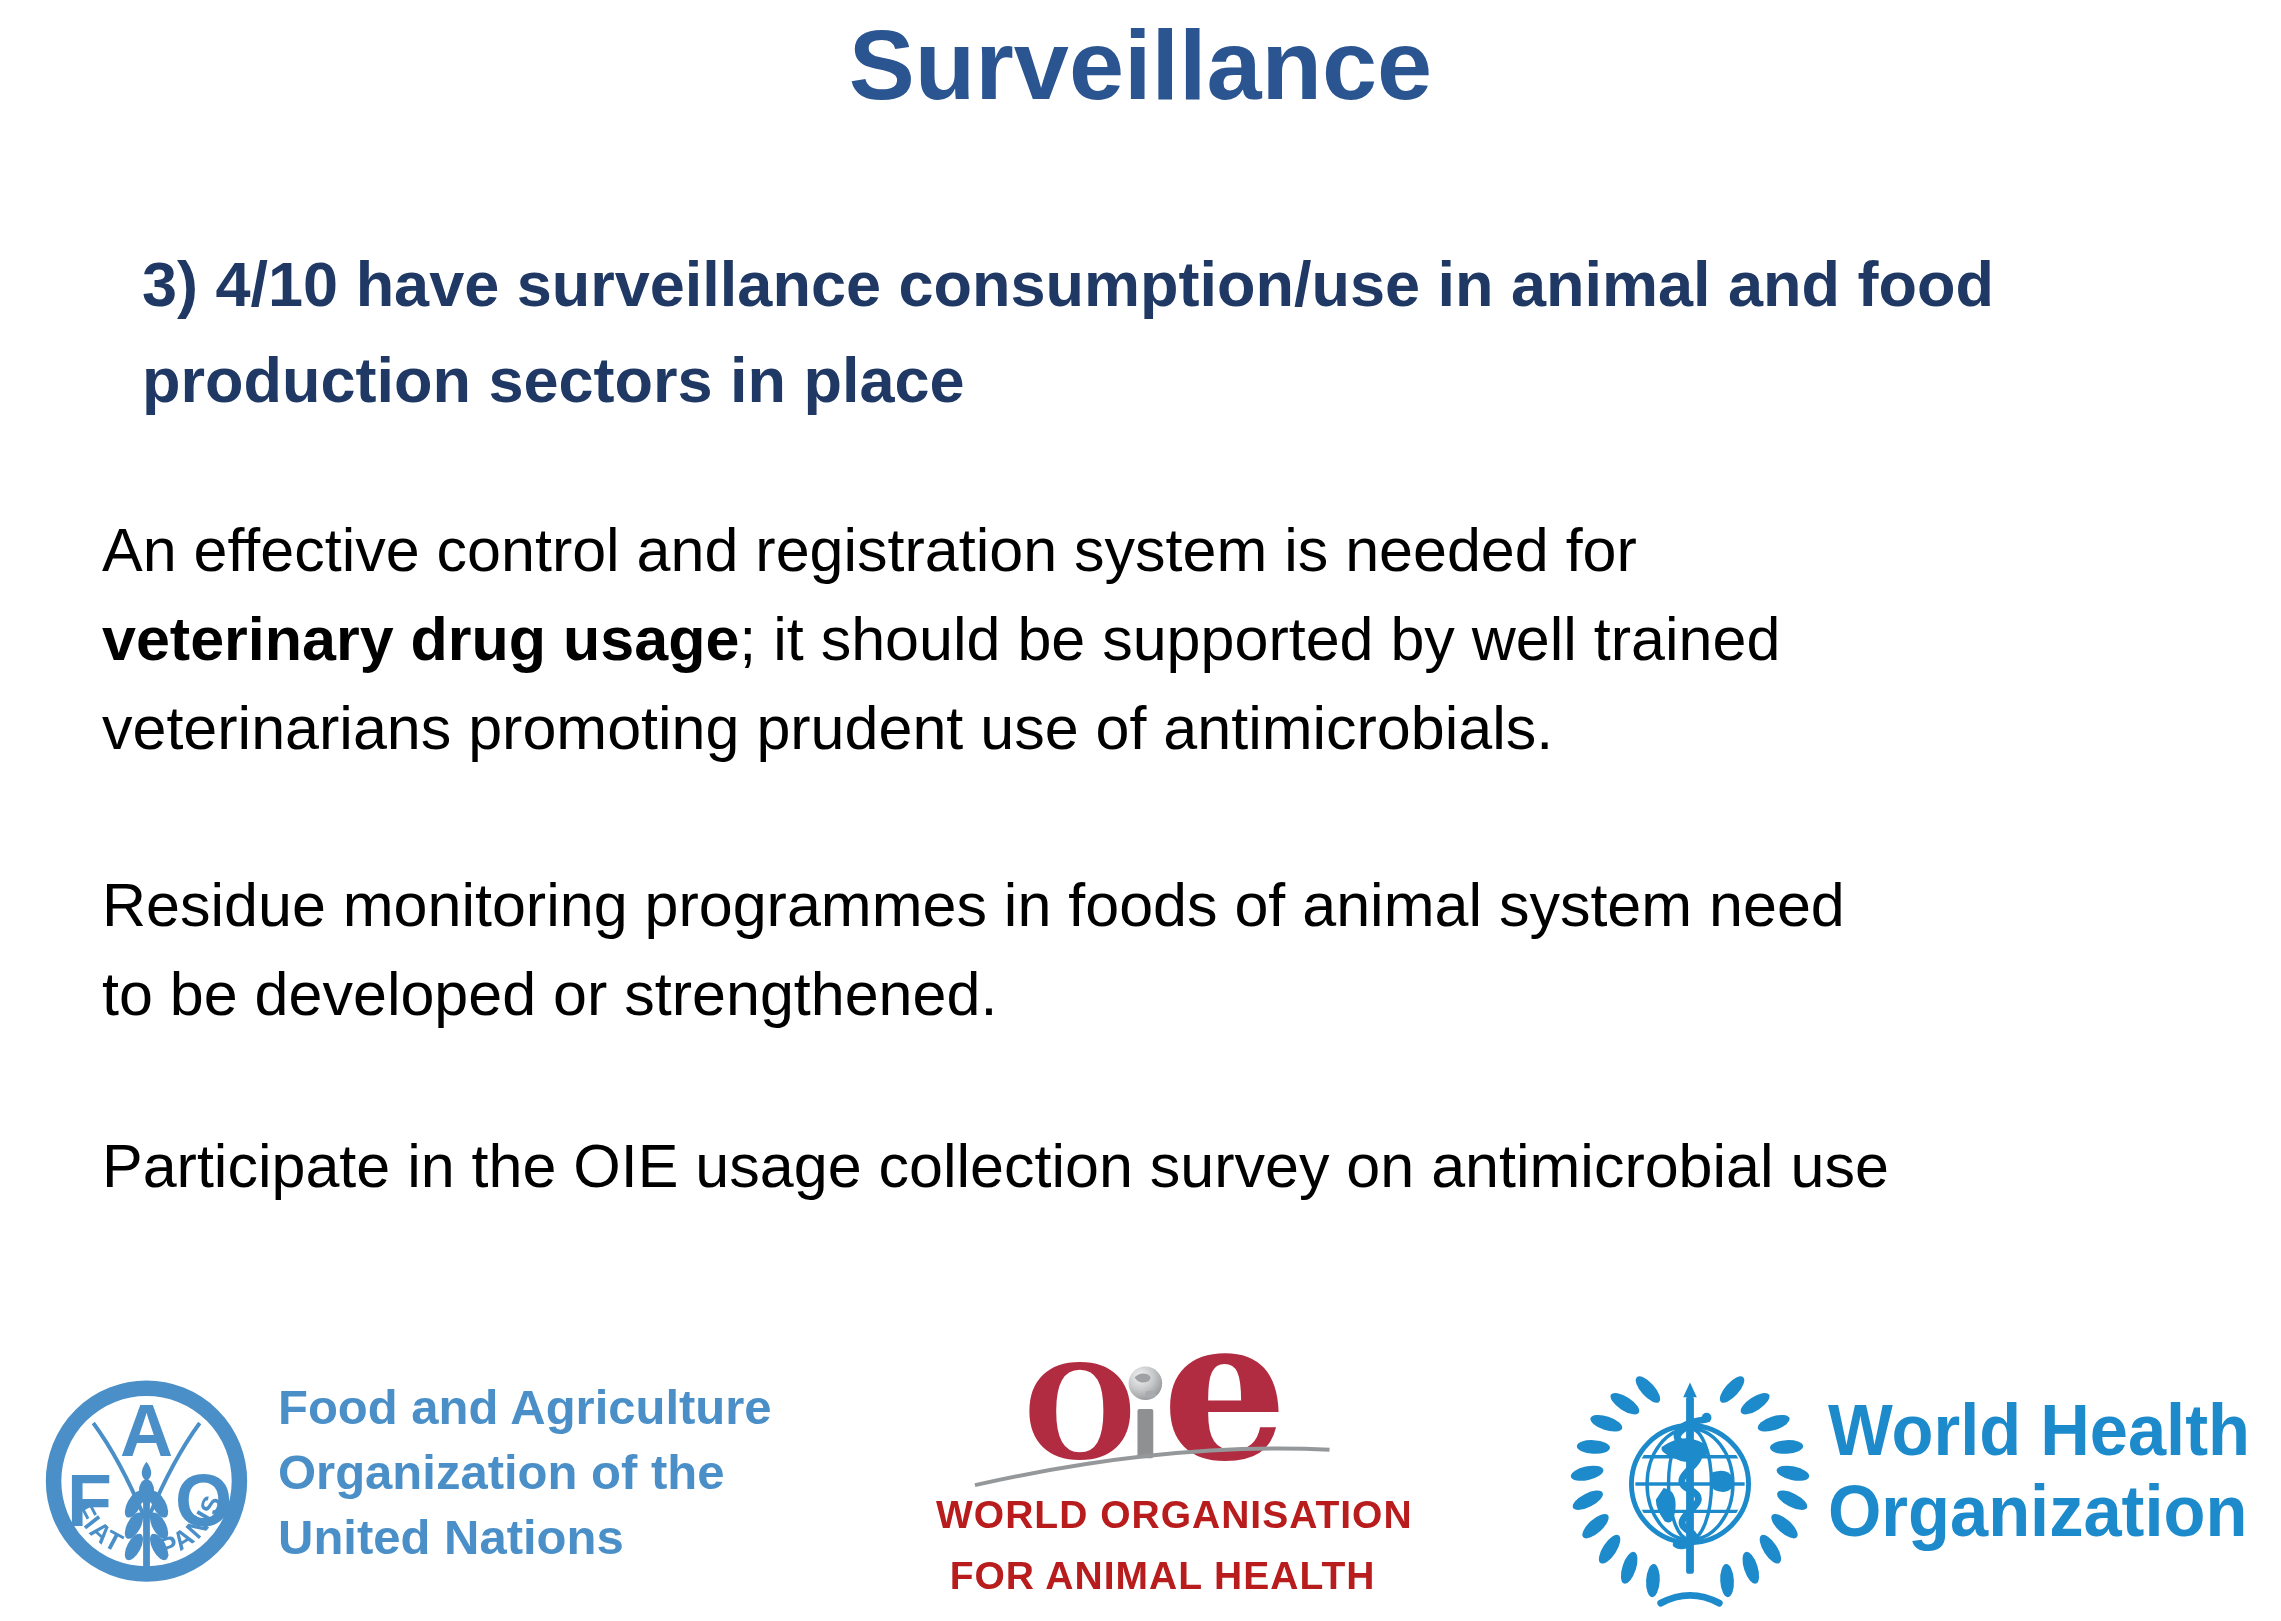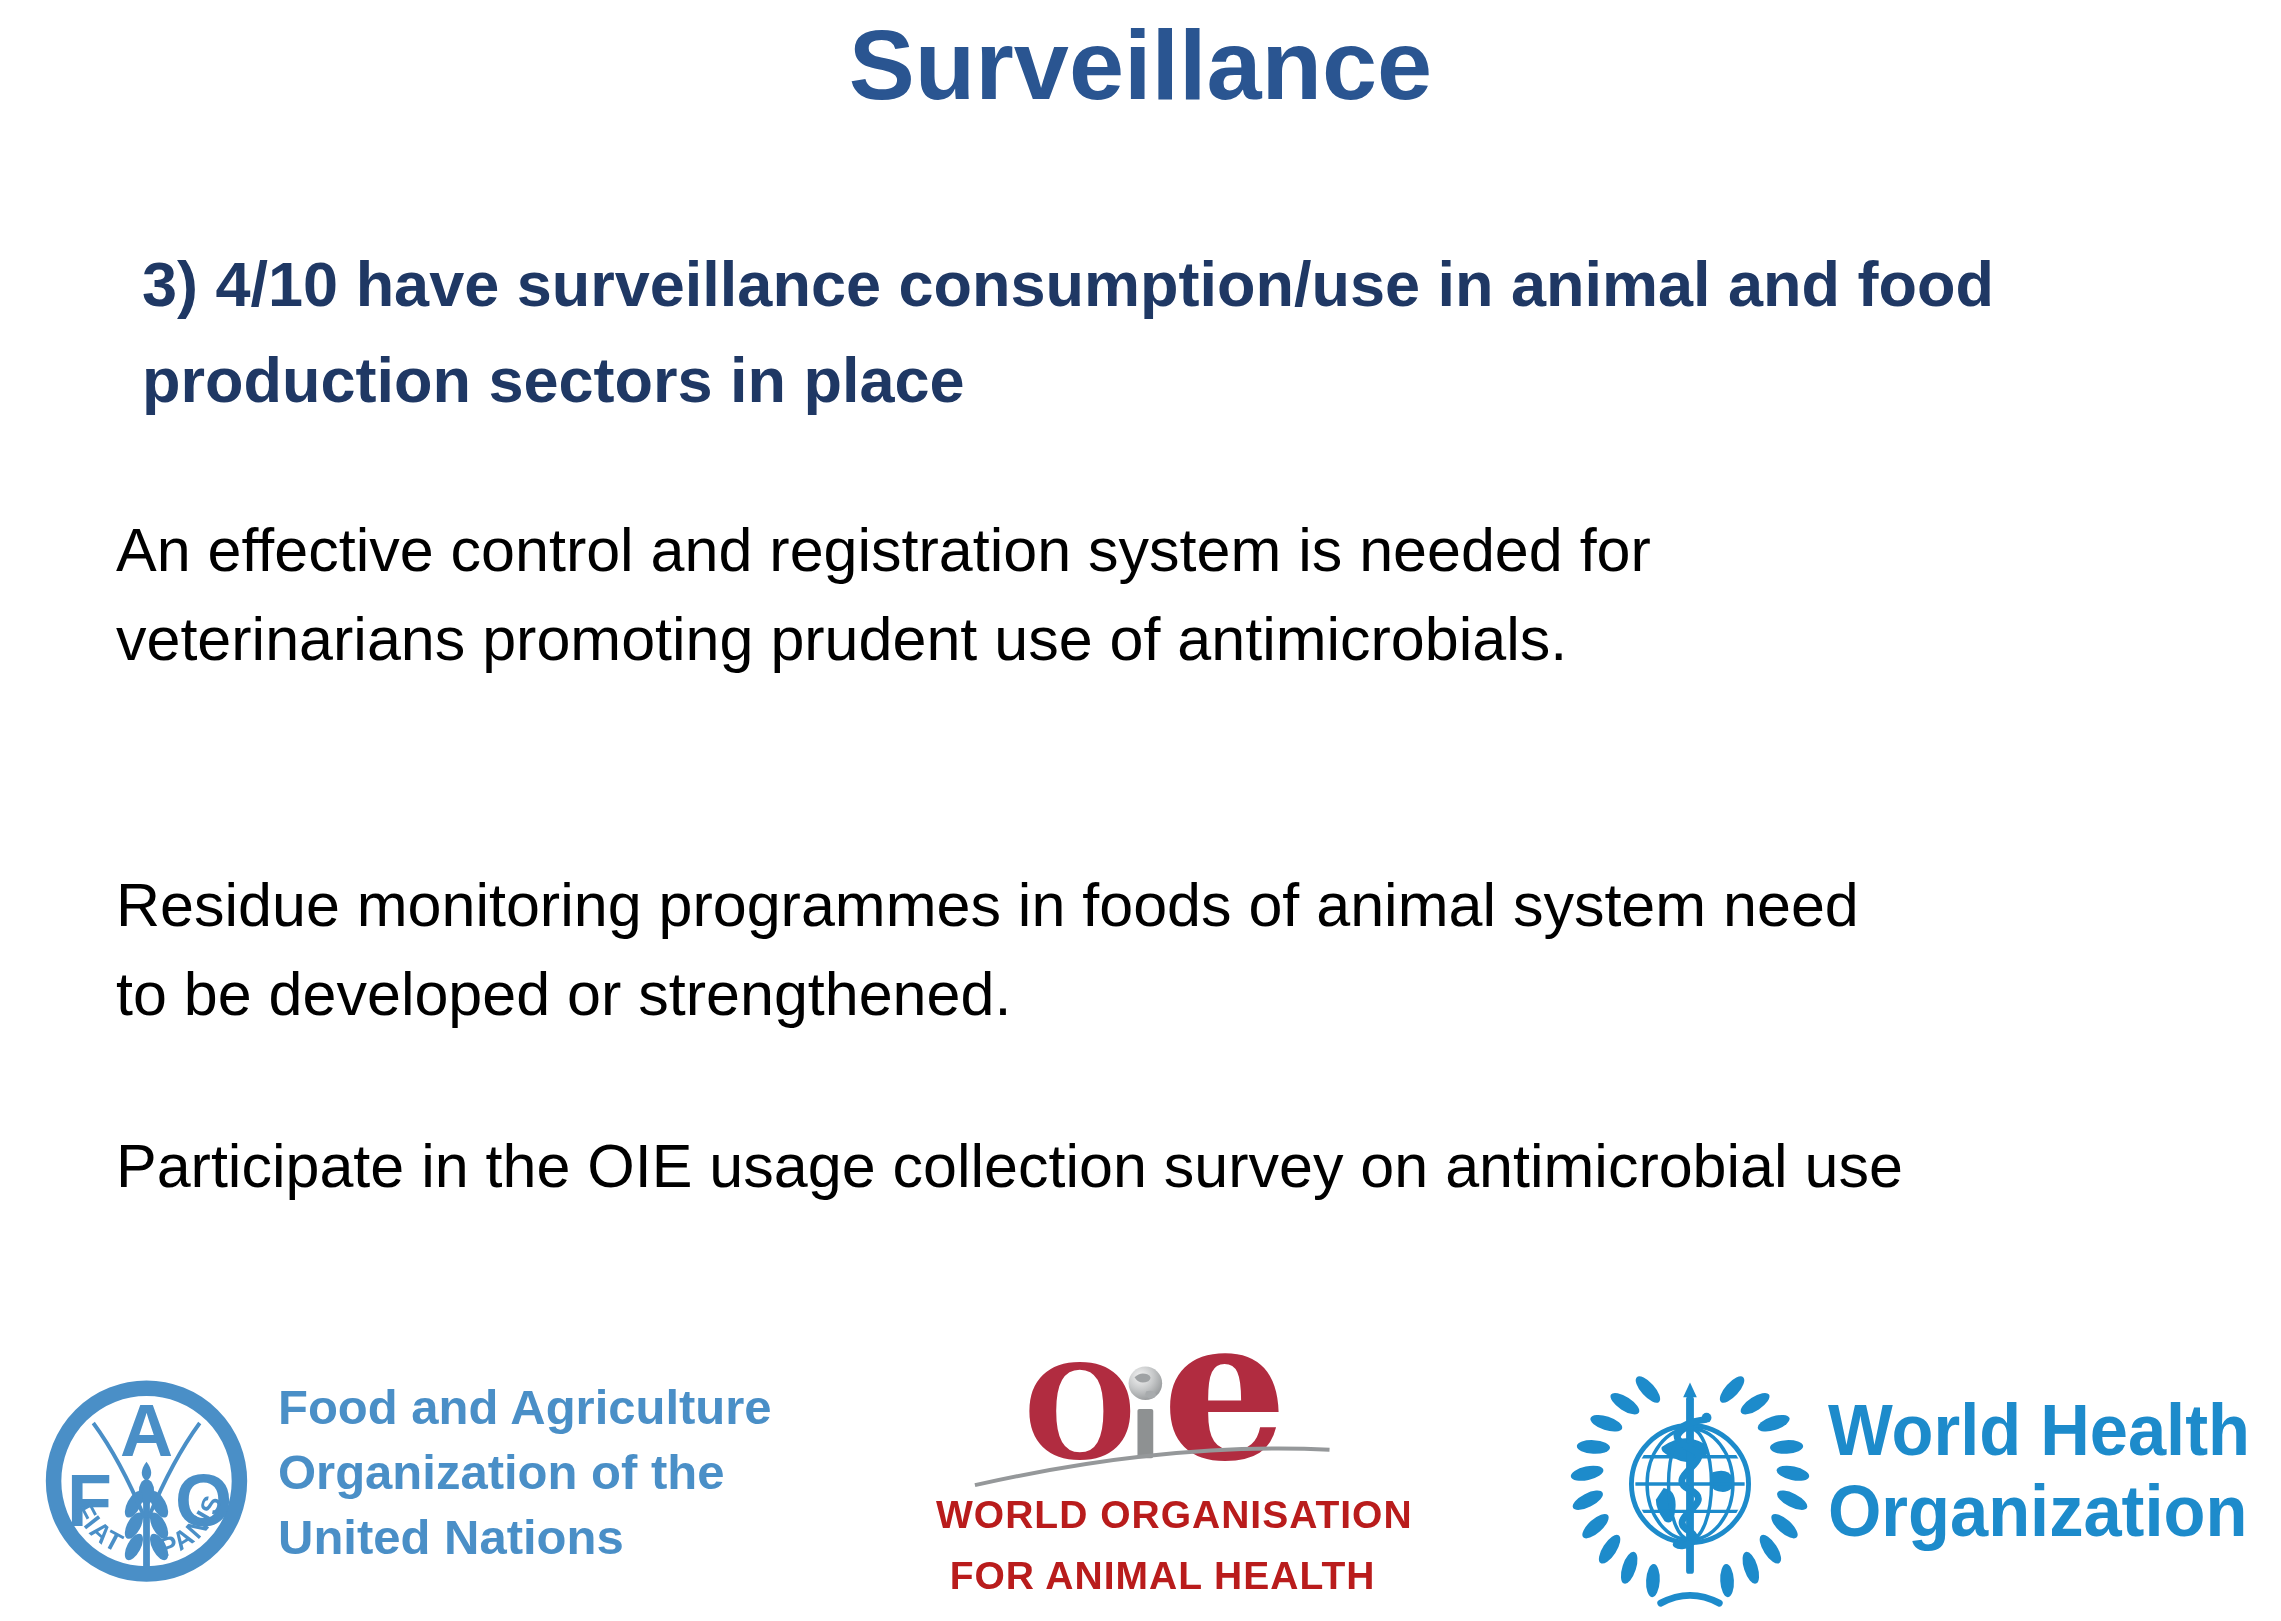--- a/index.html
+++ b/index.html
@@ -5,21 +5,21 @@
   html,body{margin:0;padding:0;background:#ffffff;}
   .slide{position:relative;width:2281px;height:1621px;background:#ffffff;overflow:hidden;
          font-family:"Liberation Sans", sans-serif;}
 
   .title{position:absolute;top:7.9px;left:0;width:100%;text-align:center;
          font-size:99px;font-weight:bold;color:#2A5591;}
 
   .heading{position:absolute;left:102px;top:236px;font-size:63px;font-weight:bold;
            color:#1F3864;line-height:96px;white-space:nowrap;margin-left:40px;}
 
-  .para{position:absolute;left:116px;font-size:61px;color:#000000;line-height:89px;white-space:nowrap;}
+  .para{position:absolute;left:102px;font-size:61px;color:#000000;line-height:89px;white-space:nowrap;}
   .p1{top:506px}.p2{top:861px}.p3{top:1122px}
   .para b{font-weight:bold;}
 
   
   .fao-logo{position:absolute;left:35px;top:1363px;}
   .fao-name{position:absolute;left:278px;top:1375px;font-size:49px;font-weight:bold;
             color:#4A8FC7;line-height:65px;white-space:nowrap;}
 
   
   .oie-word{position:absolute;left:1024px;top:1320px;}
@@ -41,20 +41,21 @@
 
   <div class="title">Surveillance</div>
 
   <div class="heading">
     <div>3) 4/10 have surveillance consumption/use in animal and food</div>
     <div>production sectors in place</div>
   </div>
 
   <div class="para p1">
     <div>An effective control and registration system is needed for</div>
+    <div><b>veterinary drug usage</b><span>; it should be supported by well trained</span></div>
     <div>veterinarians promoting prudent use of antimicrobials.</div>
   </div>
 
   <div class="para p2">
     <div>Residue monitoring programmes in foods of animal system need</div>
     <div>to be developed or strengthened.</div>
   </div>
 
   <div class="para p3">
     <div>Participate in the OIE usage collection survey on antimicrobial use</div>

